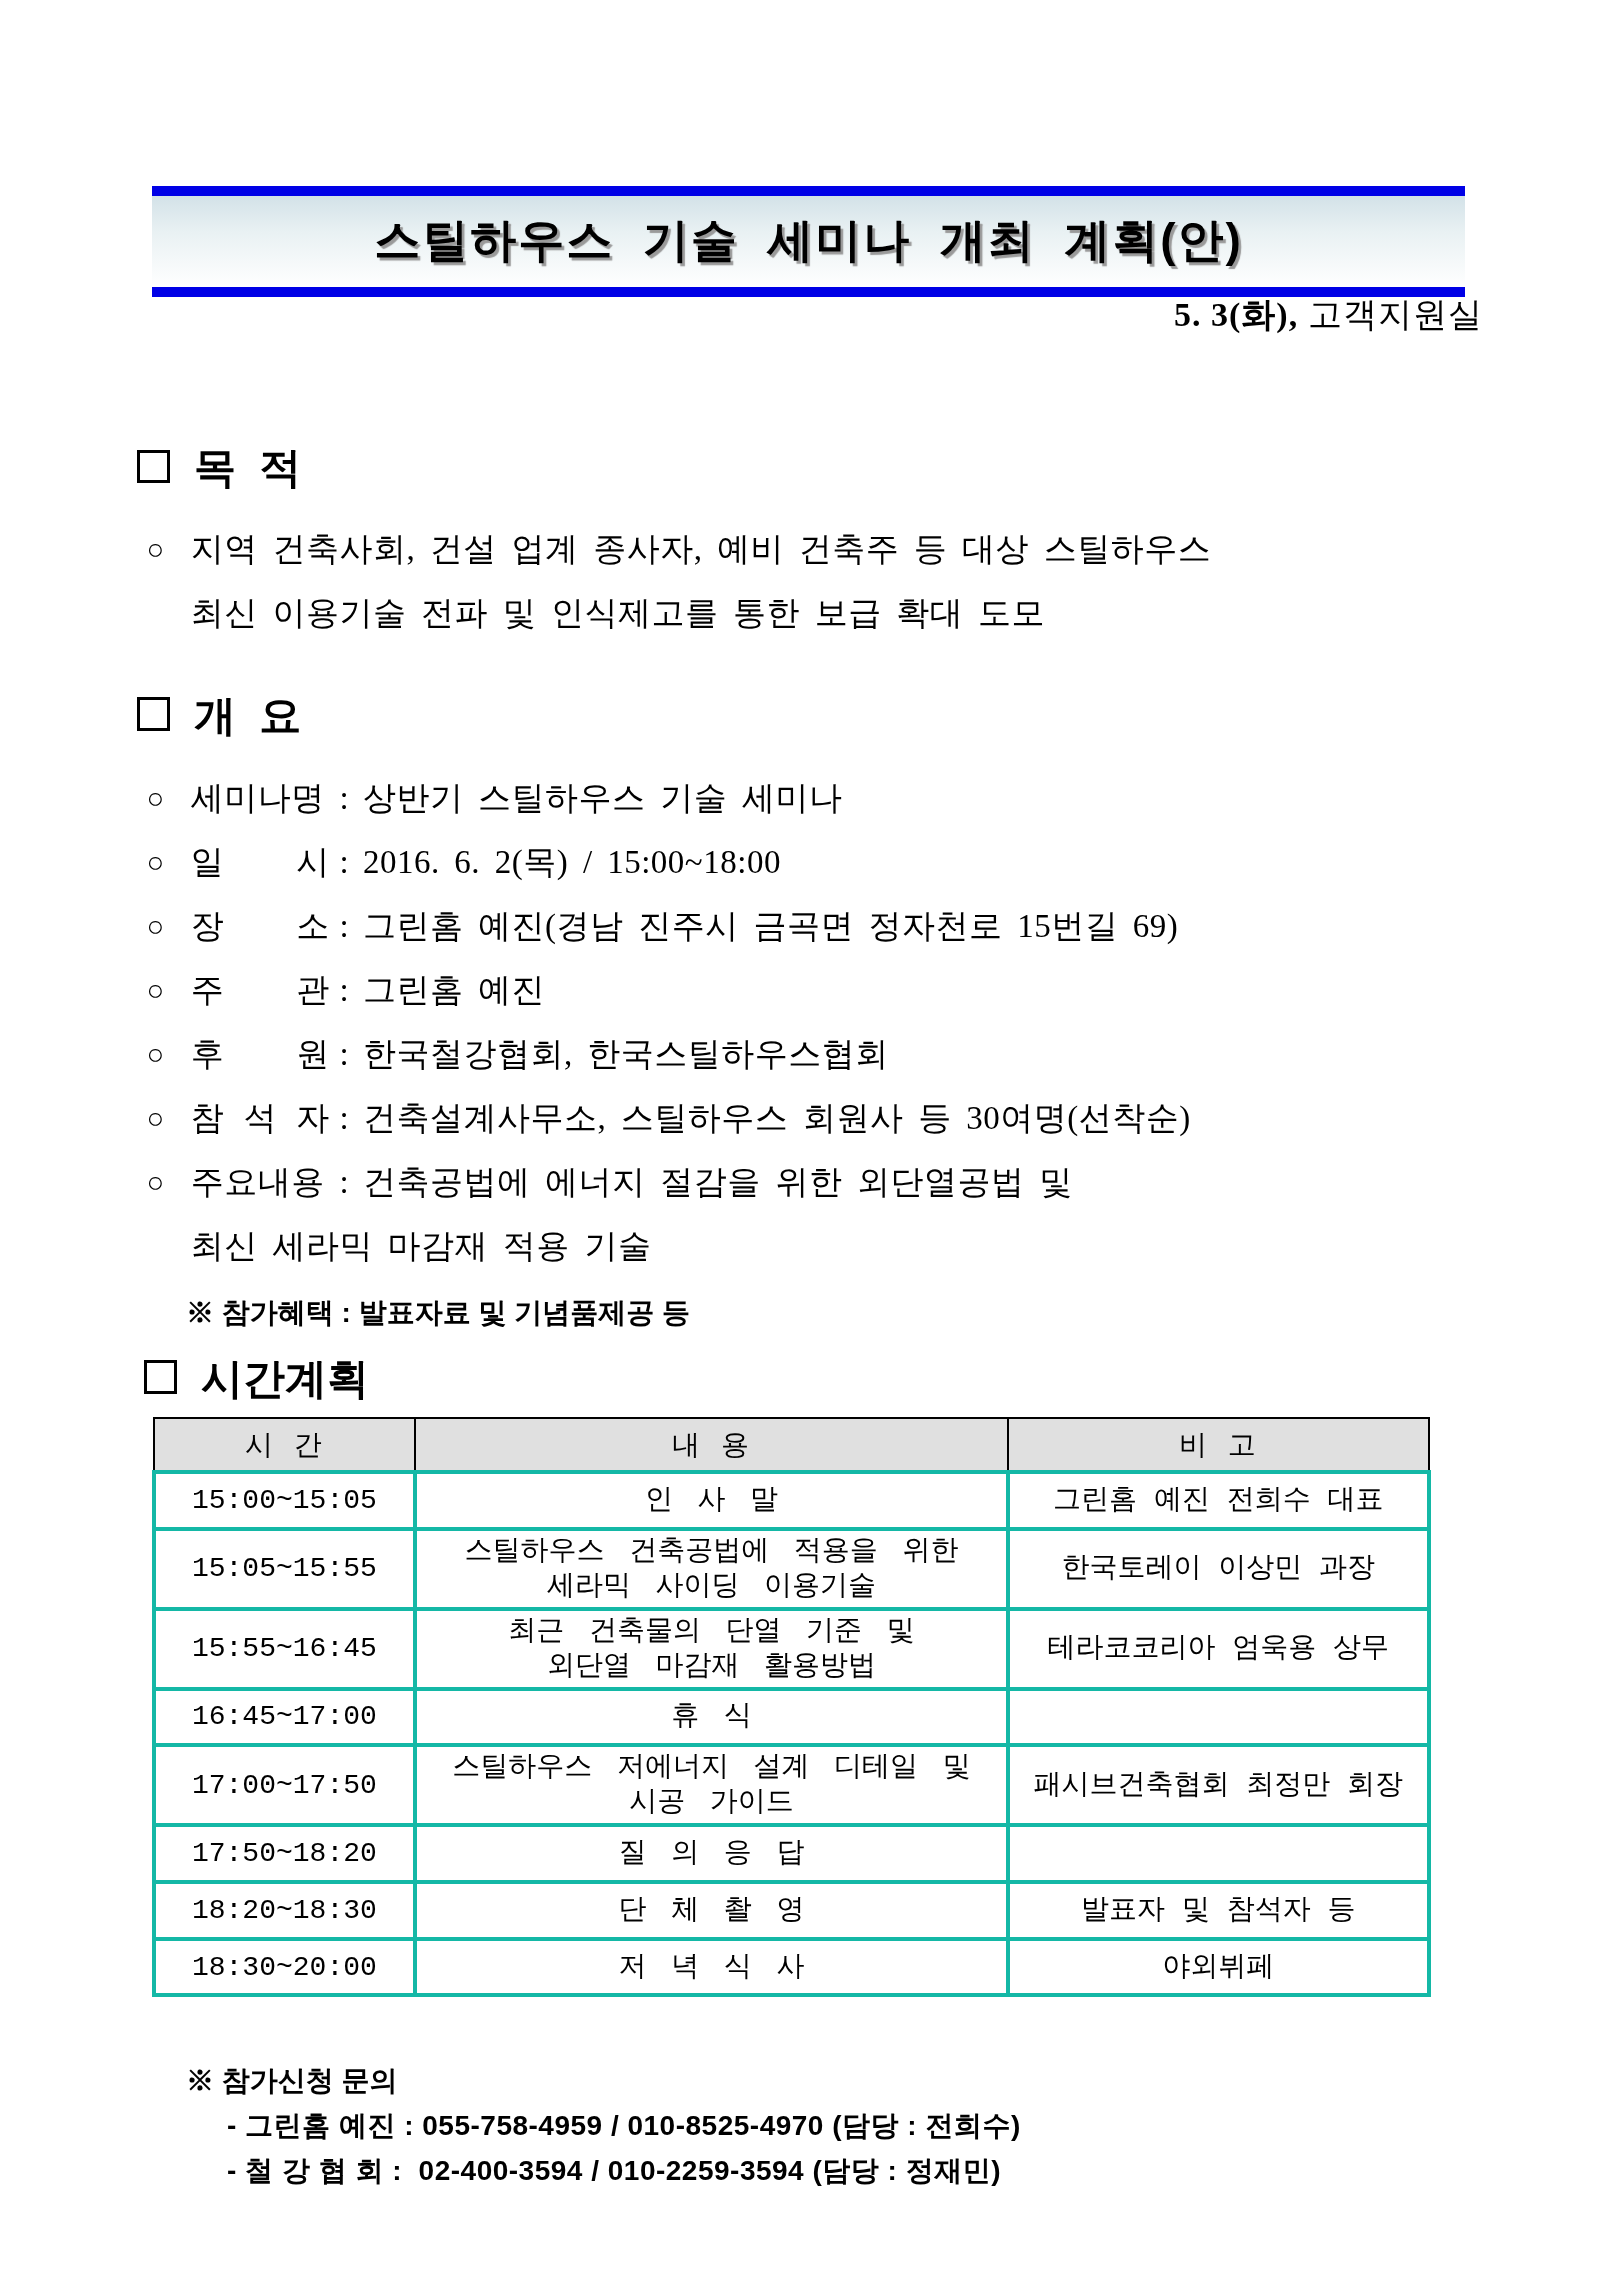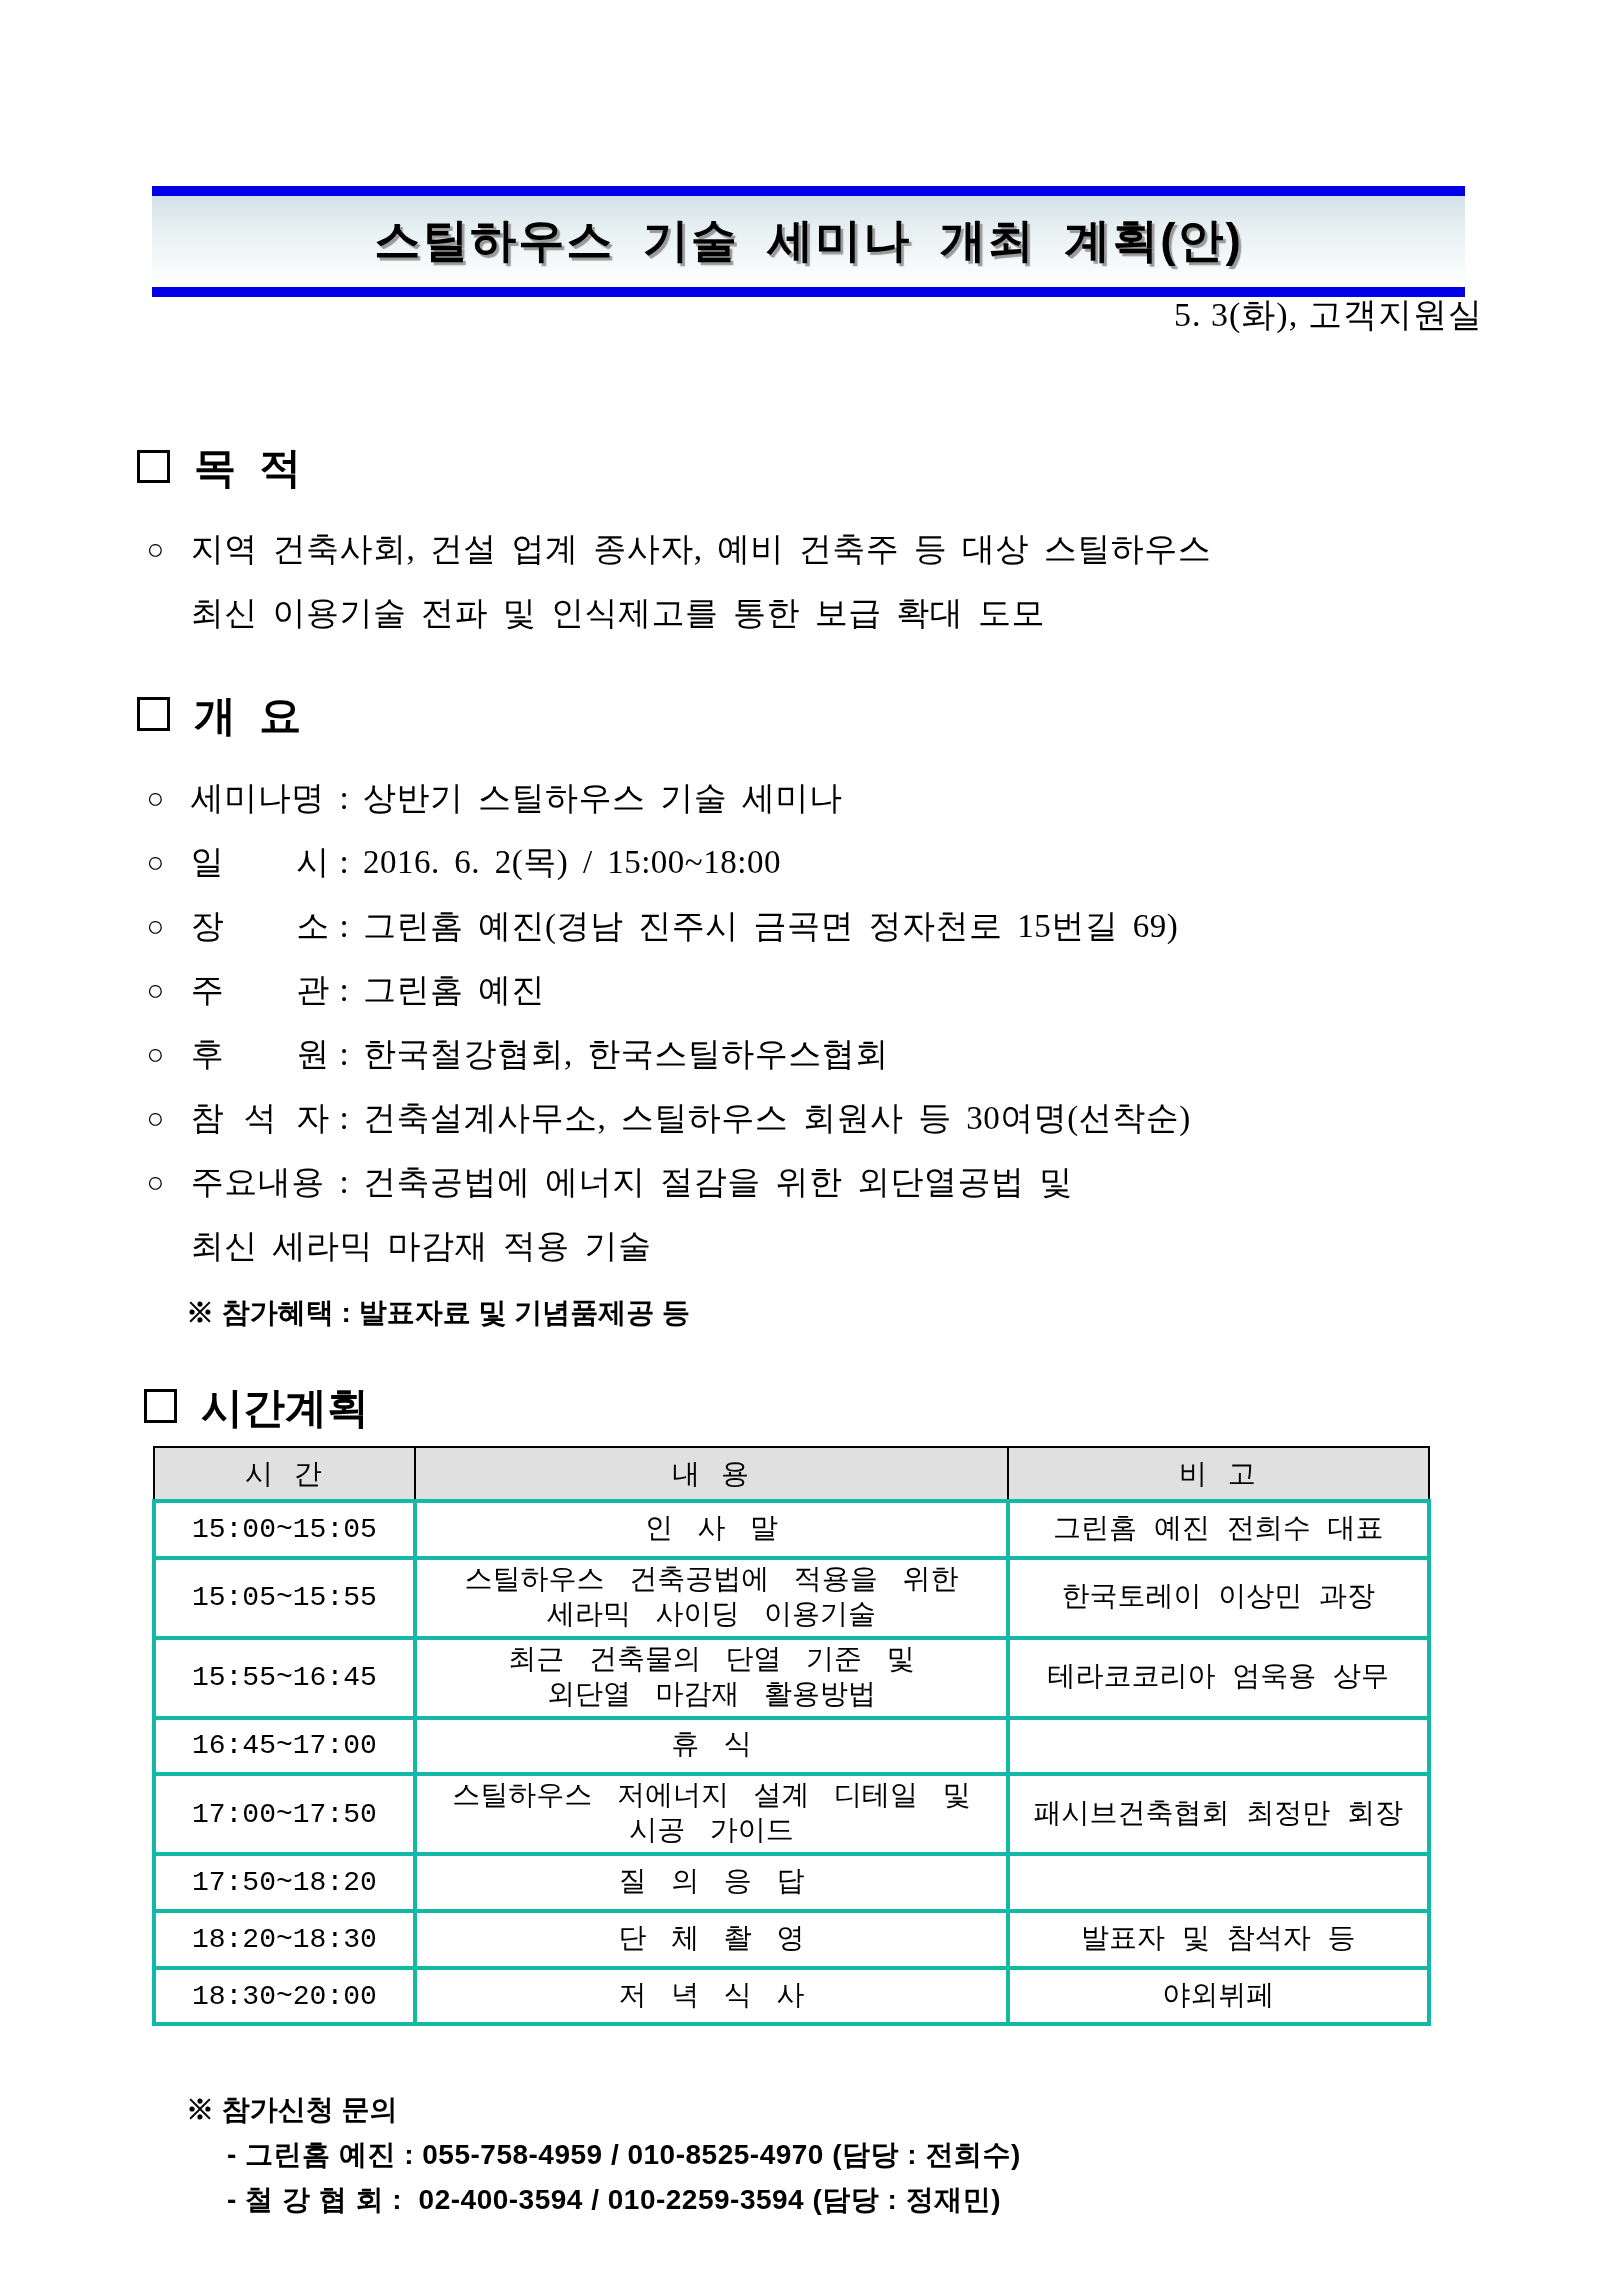--- a/index.html
+++ b/index.html
@@ -30,42 +30,42 @@
     word-spacing:13.7px;
     text-shadow:2.9px 2.9px 1px #9a9a9a;
   }
 
   
   .date-line {
     position:absolute; top:292px; right:137px;
     font-size:34px;
     letter-spacing:1px;
   }
-  .date-line .d1 { font-weight:400; margin-right:9.8px; }
+  .date-line .d1 { font-weight:700; margin-right:9.8px; }
 
   
   .doc { position:absolute; left:137px; top:397px; width:1353px; }
 
   .sec-heading {
     font-family:"Liberation Sans", sans-serif;
     font-weight:bold;
     font-size:42px;
     height:51px; line-height:51px;
     white-space:pre;
     margin-top:45px;
   }
   .sec-square {
     display:inline-block; width:27.4px; height:27.4px;
     border:3.9px solid #000;
     margin-right:23.5px;
     vertical-align:-1px;
   }
   .h-purpose { margin-bottom:23.5px; }
   .h-overview { margin-top:45px; margin-bottom:25px; }
-  .h-schedule { margin-top:49px; margin-bottom:13.7px;padding-left:7px; }
+  .h-schedule { margin-top:20px; margin-bottom:13.7px;padding-left:7px; }
 
   .bullet-item {
     display:flex;
     font-size:33px;
     line-height:64px;
     word-spacing:5.9px;
     letter-spacing:0.5px;
   }
   .bullet-item .bullet {
     flex:0 0 44px;

